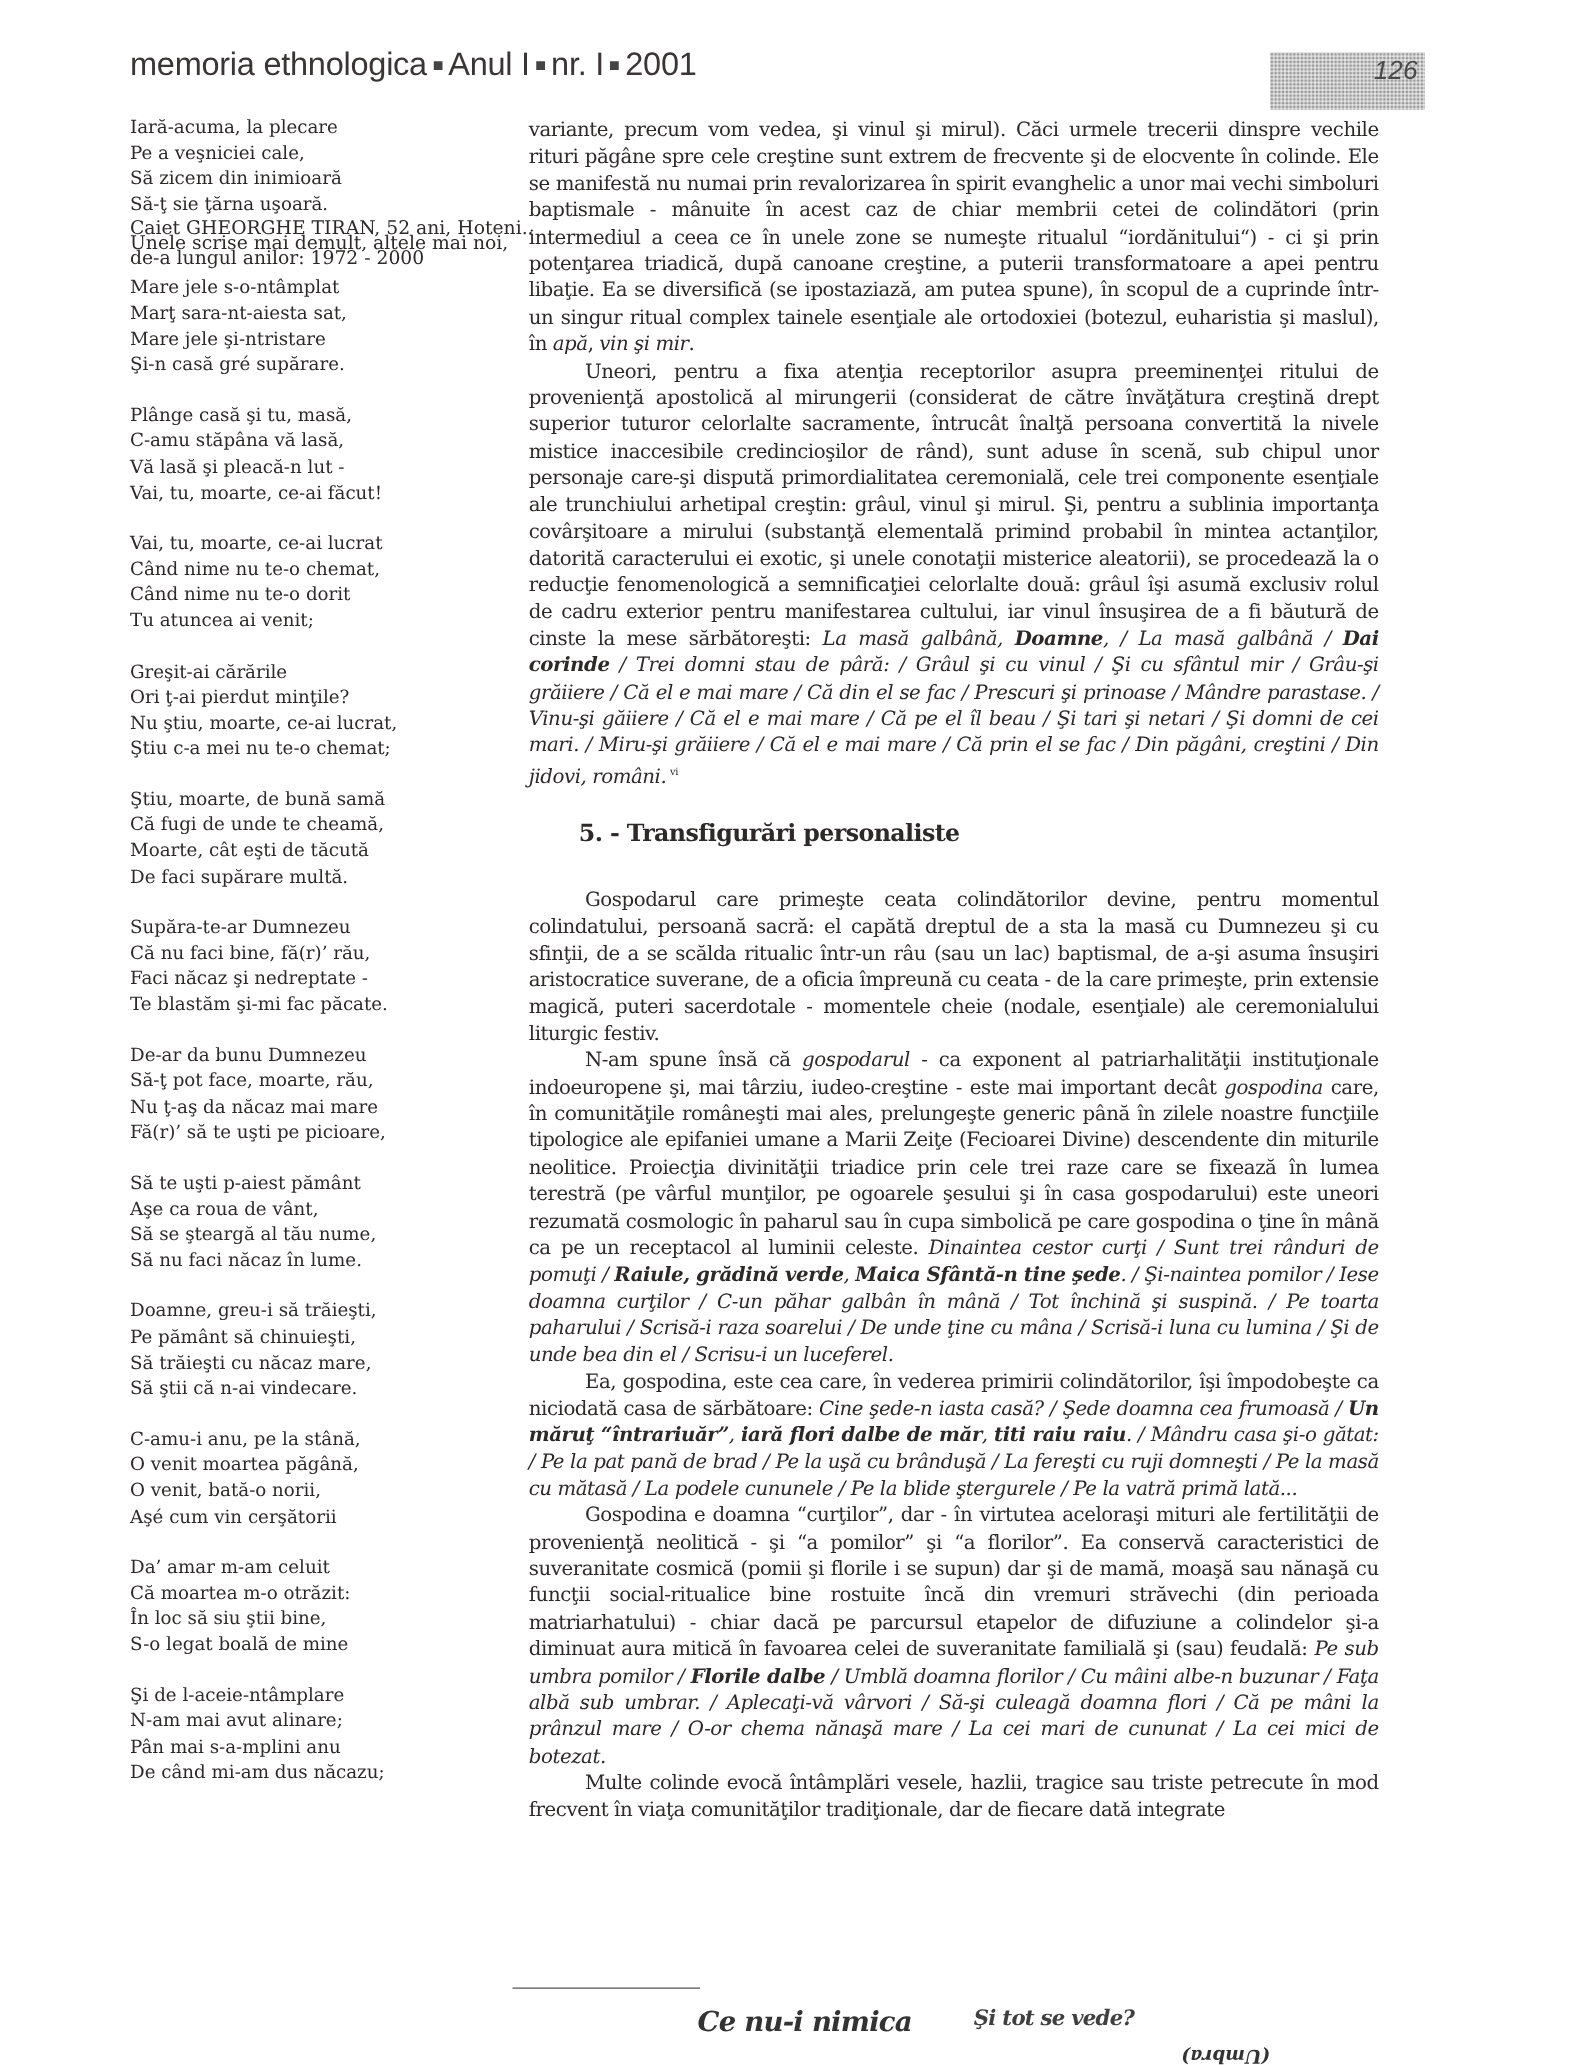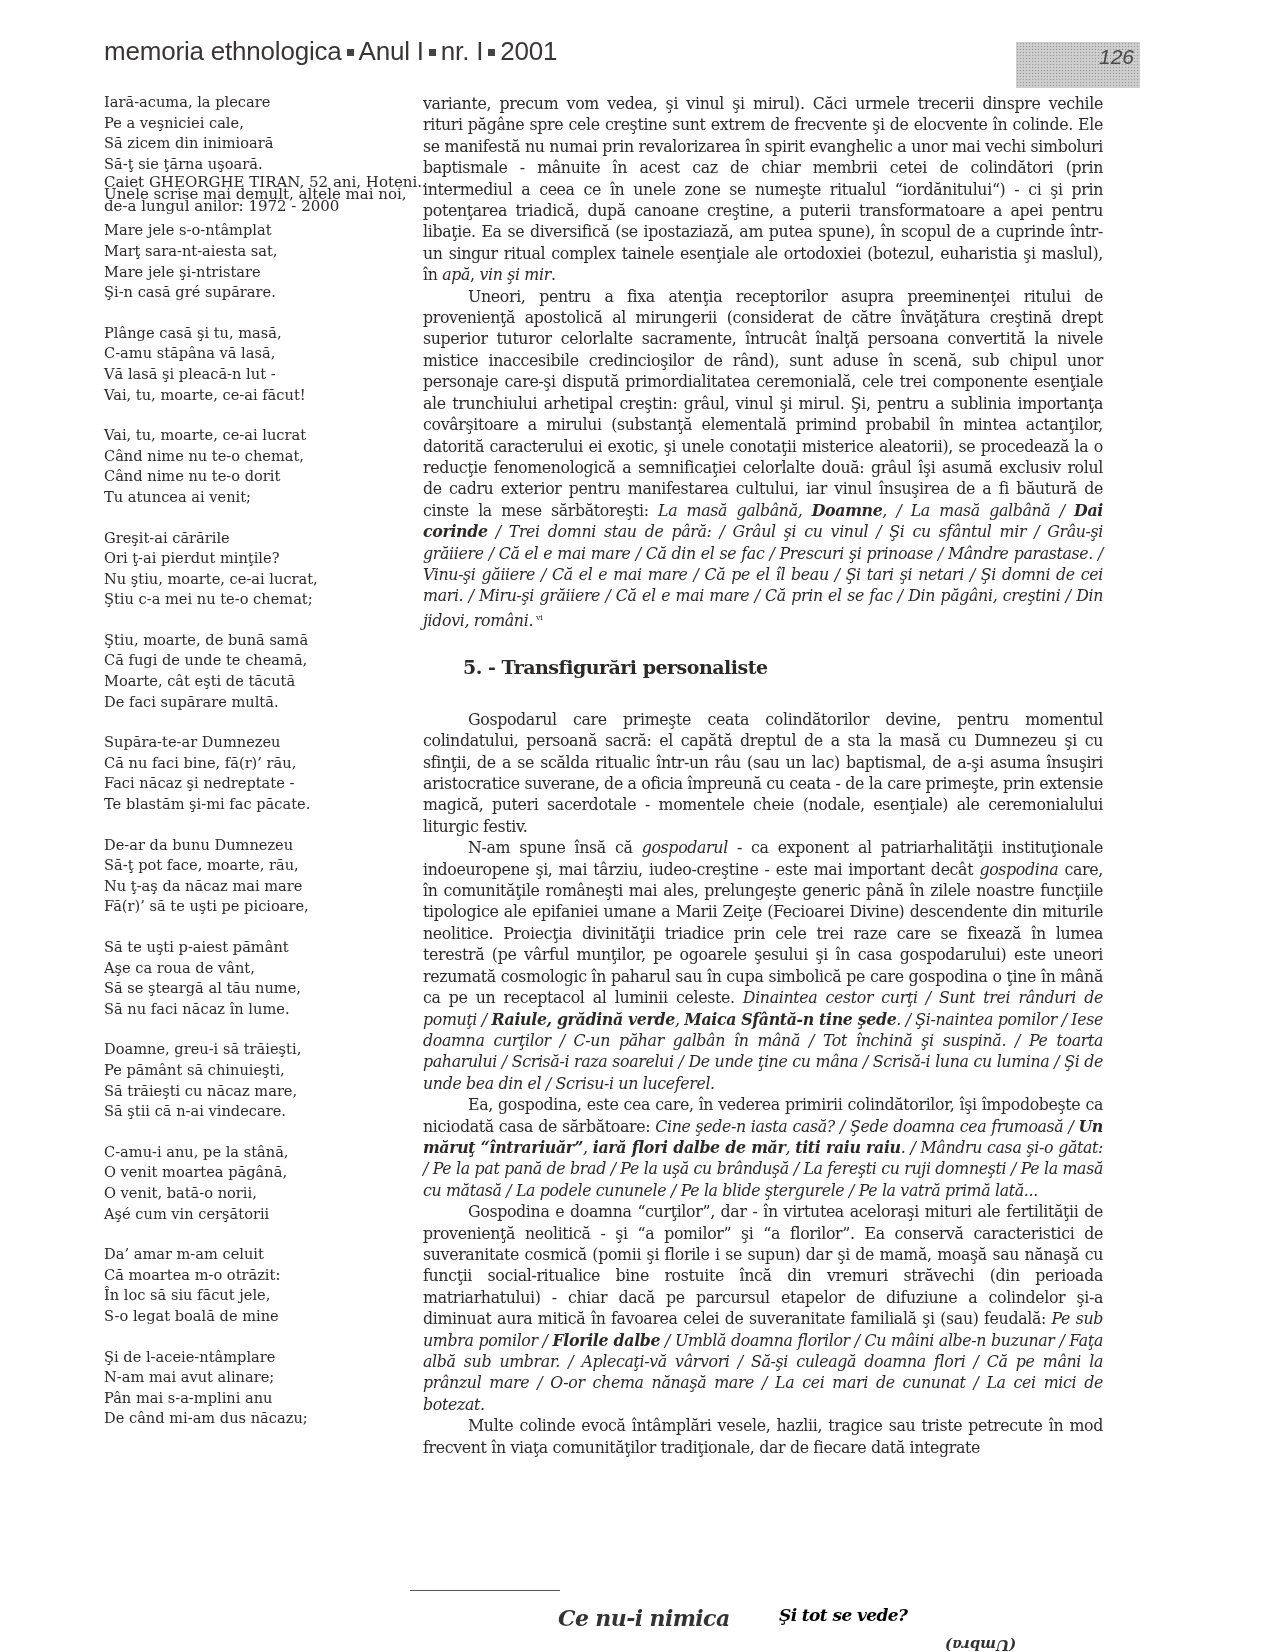--- a/index.html
+++ b/index.html
@@ -22,21 +22,21 @@
   .right-col { position: absolute; left: 423px; top: 93px; width: 680px; font-family: "DejaVu Serif", serif; font-size: 15.8px; line-height: 21.4px; color: #2d2929; text-align: justify; letter-spacing: -0.35px; }
   .right-col p { margin: 0; }
   .right-col p.indent { text-indent: 45px; }
   .right-col .i { font-style: italic; }
   .right-col .bi { font-style: italic; font-weight: bold; }
   .right-col sup { font-size: 8px; vertical-align: super; margin-left: 3px; }
   .section-title { font-family: "DejaVu Serif", serif; font-weight: bold; font-size: 19px; margin: 26px 0 30px 40px; letter-spacing: -0.5px; }
 
   .footnote-rule { position: absolute; left: 410px; top: 1590px; width: 150px; height: 0; border-top: 1.5px solid #555; }
   .riddle-q1 { position: absolute; left: 558px; top: 1605px; font-family: "DejaVu Serif", serif; font-style: italic; font-weight: bold; font-size: 22px; color: #333; letter-spacing: -0.6px; }
-  .riddle-q2 { position: absolute; left: 779px; top: 1605px; font-family: "DejaVu Serif", serif; font-style: italic; font-weight: bold; font-size: 17px; color: #000000; letter-spacing: -0.6px; }
+  .riddle-q2 { position: absolute; left: 779px; top: 1605px; font-family: "DejaVu Serif", serif; font-style: italic; font-weight: bold; font-size: 17px; color: #404040; letter-spacing: -0.6px; }
   .riddle-answer { position: absolute; left: 945px; top: 1636px; font-family: "DejaVu Serif", serif; font-style: italic; font-weight: bold; font-size: 15px; color: #333; transform: rotate(180deg); transform-origin: center; }
 </style>
 </head>
 <body>
 
 <div class="header">
   <span>memoria ethnologica</span><span class="sq"></span><span>Anul I</span><span class="sq"></span><span>nr. I</span><span class="sq"></span><span>2001</span>
 </div>
 
 <div class="page-box">
@@ -111,21 +111,21 @@
     </div>
     <div class="stanza">
       <span class="line">C-amu-i anu, pe la stână,</span>
       <span class="line">O venit moartea păgână,</span>
       <span class="line">O venit, bată-o norii,</span>
       <span class="line">Aşé cum vin cerşătorii</span>
     </div>
     <div class="stanza">
       <span class="line">Da’ amar m-am celuit</span>
       <span class="line">Că moartea m-o otrăzit:</span>
-      <span class="line">În loc să siu făcut jele,</span>
+      <span class="line">În loc să siu ştii bine,</span>
       <span class="line">S-o legat boală de mine</span>
     </div>
     <div class="stanza">
       <span class="line">Şi de l-aceie-ntâmplare</span>
       <span class="line">N-am mai avut alinare;</span>
       <span class="line">Pân mai s-a-mplini anu</span>
       <span class="line">De când mi-am dus năcazu;</span>
     </div>
   </div>
 

